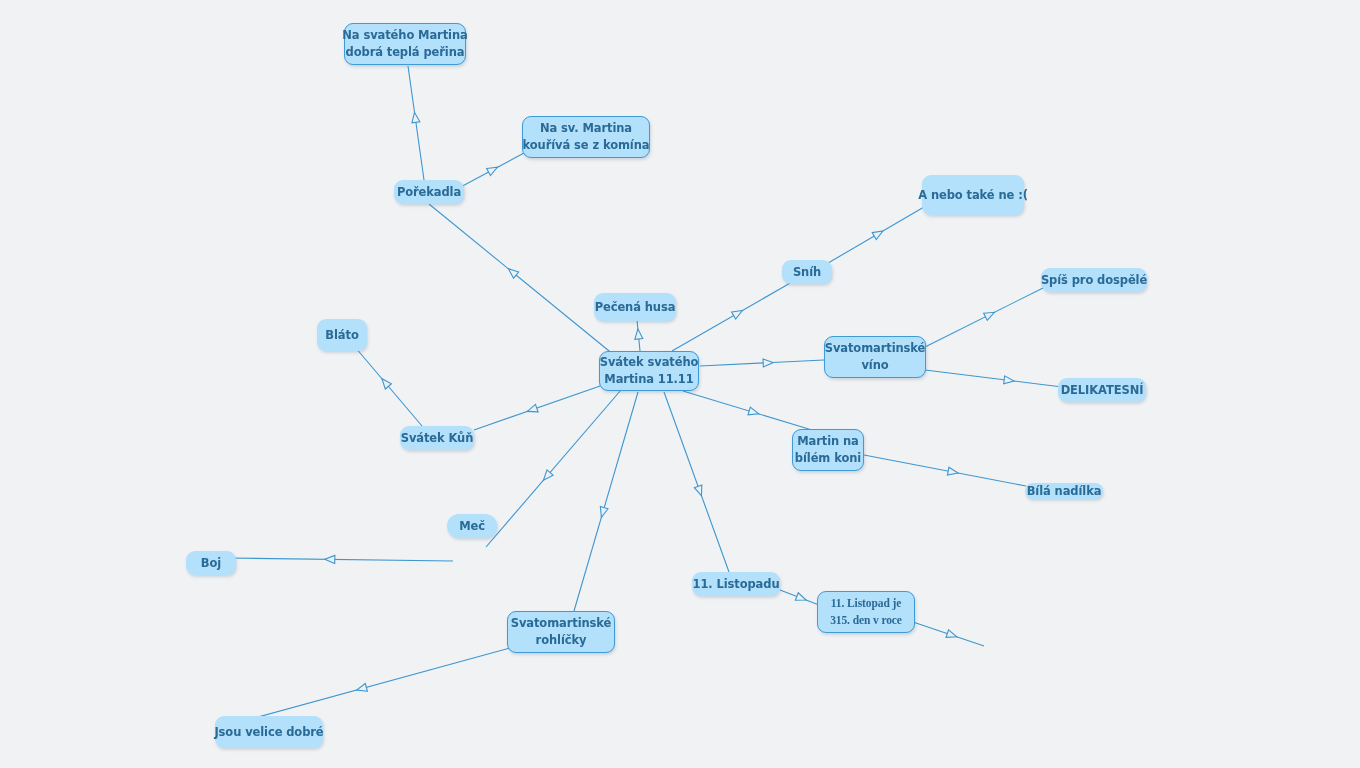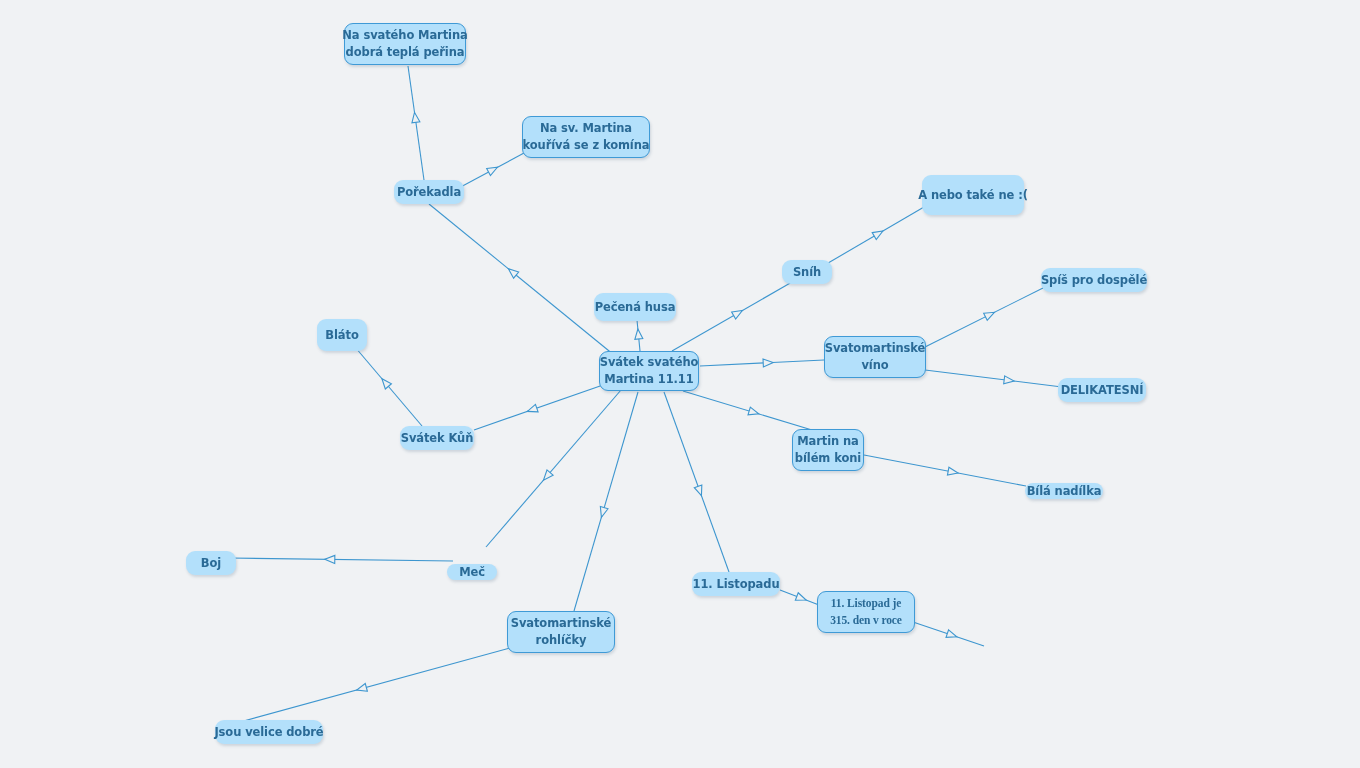--- a/index.html
+++ b/index.html
@@ -148,18 +148,18 @@
     <div class="node" style="left: 1094px; top: 280px; width: 106px; height: 24px;">Spíš pro dospělé</div>
     <div class="node" style="left: 1102px; top: 390px; width: 88px; height: 24px;">DELIKATESNÍ</div>
     <div class="node bordered" style="left: 828px; top: 450px; width: 72px; height: 42px;">Martin na
 bílém koni</div>
     <div class="node" style="left: 1064px; top: 491px; width: 78px; height: 16px;">Bílá nadílka</div>
     <div class="node" style="left: 736px; top: 584px; width: 88px; height: 24px;">11. Listopadu</div>
     <div class="node bordered" style="left: 866px; top: 612px; width: 98px; height: 42px; font-family: Liberation Serif, serif;">11. Listopad je
 315. den v roce</div>
     <div class="node bordered" style="left: 561px; top: 632px; width: 108px; height: 42px;">Svatomartinské
 rohlíčky</div>
-    <div class="node" style="left: 269px; top: 732px; width: 108px; height: 24px;">Jsou velice dobré</div>
-    <div class="node" style="left: 472px; top: 572px; width: 40px; height: 16px; border-radius: 12px;">Meč</div>
+    <div class="node" style="left: 269px; top: 732px; width: 108px; height: 32px;">Jsou velice dobré</div>
+    <div class="node" style="left: 472px; top: 526px; width: 40px; height: 24px; border-radius: 12px;">Meč</div>
     <div class="node" style="left: 211px; top: 563px; width: 34px; height: 24px;">Boj</div>
     <div class="node" style="left: 437px; top: 438px; width: 74px; height: 24px;">Svátek Kůň</div>
     <div class="node" style="left: 342px; top: 335px; width: 44px; height: 32px;">Bláto</div>
   </div>
 
 </body></html>

